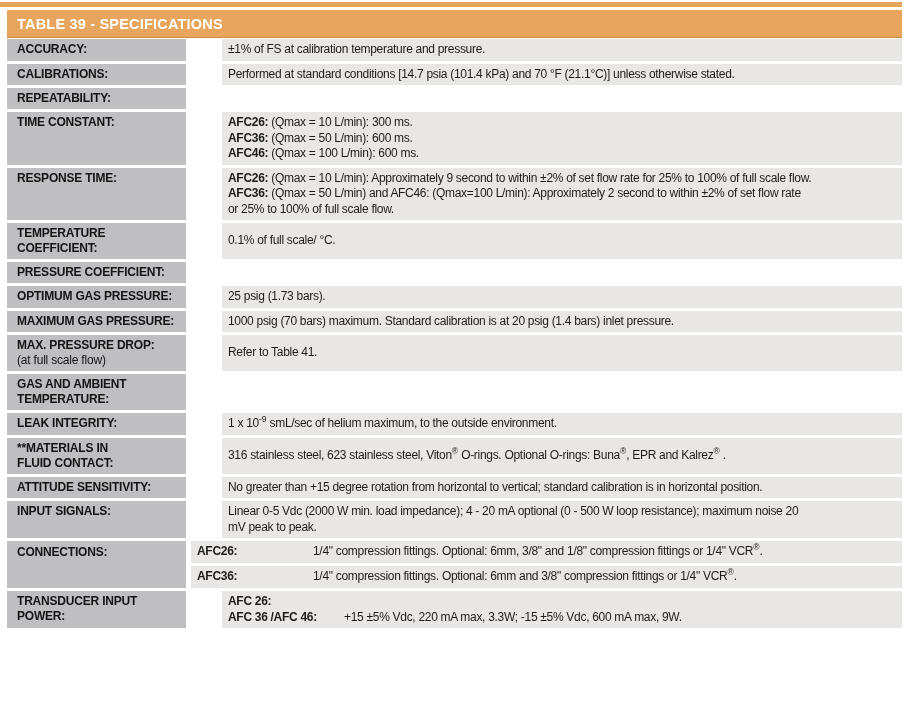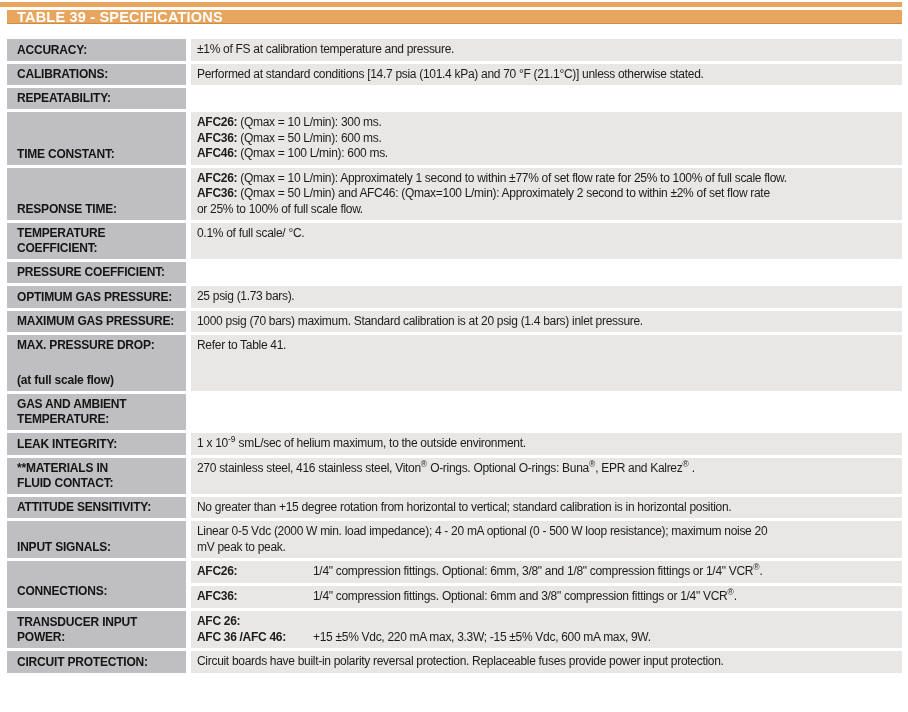--- a/index.html
+++ b/index.html
@@ -3,41 +3,41 @@
 <meta charset="utf-8">
 <style>
   * { margin:0; padding:0; box-sizing:border-box; }
   html,body { background:#ffffff; }
   .page {
     position:relative; width:908px; height:712px; background:#ffffff;
     font-family:"Liberation Sans", sans-serif; overflow:hidden;
   }
   .top-strip { position:absolute; left:0; top:2px; width:902px; height:5px; background:var(--orange); }
   .header-bar {
-    position:absolute; left:7px; top:10px; width:895px; height:14px;
+    position:absolute; left:7px; top:10px; width:895px; height:28px;
     background:var(--orange); display:flex; align-items:center; padding:0 10px;
     border-bottom:1px solid #d18a42;
   }
   .header-title { color:var(--title-text); font-weight:700; font-size:14.5px; letter-spacing:0.2px; }
   .spec-table {
     position:absolute; left:7px; top:39px; width:895px;
     display:flex; flex-direction:column; gap:3px;
   }
   .row { display:flex; gap:5px; }
   .lbl {
     flex:0 0 179px; background:var(--label-bg); color:#141414;
-    padding:3px 6px 3px 10px; display:flex; flex-direction:column; justify-content:flex-end;
+    padding:3px 6px 3px 10px; display:flex; flex-direction:column; justify-content:flex-start;
     font-size:12px; font-weight:700; line-height:15px; letter-spacing:-0.2px;
   }
-  .row.top-label .lbl { justify-content:center; padding-top:17px; }
-  .lbl .nb { font-weight:700;margin-top:20px; }
+  .row.top-label .lbl { justify-content:flex-start; padding-top:4px; }
+  .lbl .nb { font-weight:400; }
   .val {
     flex:1; background:var(--value-bg); color:#1c1c1c;
-    padding:3px 8px 3px 6px; display:flex; flex-direction:column; justify-content:flex-start;
-    font-size:12px; line-height:15.5px; letter-spacing:-0.3px;
+    padding:3px 8px 3px 6px; display:flex; flex-direction:column; justify-content:center;
+    font-size:12px; line-height:15.5px; letter-spacing:-0.3px;margin-left:31px;
   }
   .subwrap { flex:1; display:flex; flex-direction:column; gap:3px; }
   .subcell {
     flex:1; background:var(--value-bg); color:#1c1c1c;
     padding:0 8px 0 6px; display:flex; align-items:center;
     font-size:12px; line-height:15.5px; letter-spacing:-0.3px; min-height:22px;
   }
   .model { flex:0 0 116px; font-weight:700; }
   .pairline { display:flex; }
   .pairline .ptext { flex:1; }
@@ -82,21 +82,21 @@
           <div class="line"><span class="b">AFC26:</span><span> (Qmax = 10 L/min): 300 ms.</span></div>
           <div class="line"><span class="b">AFC36:</span><span> (Qmax = 50 L/min): 600 ms.</span></div>
           <div class="line"><span class="b">AFC46:</span><span> (Qmax = 100 L/min): 600 ms.</span></div>
         </div>
       </div>
       <div class="row">
         <div class="lbl">
           <div>RESPONSE TIME:</div>
         </div>
         <div class="val">
-          <div class="line"><span class="b">AFC26:</span><span> (Qmax = 10 L/min): Approximately 1 second to within ±77% of set flow rate for 25% to 100% of full scale flow.</span></div>
+          <div class="line"><span class="b">AFC26:</span><span> (Qmax = 10 L/min): Approximately 9 second to within ±2% of set flow rate for 25% to 100% of full scale flow.</span></div>
           <div class="line"><span class="b">AFC36:</span><span> (Qmax = 50 L/min) and AFC46: (Qmax=100 L/min): Approximately 2 second to within ±2% of set flow rate</span></div>
           <div class="line"><span>or 25% to 100% of full scale flow.</span></div>
         </div>
       </div>
       <div class="row">
         <div class="lbl">
           <div>TEMPERATURE</div>
           <div>COEFFICIENT:</div>
         </div>
         <div class="val">
@@ -146,21 +146,21 @@
         <div class="val">
           <div class="line"><span>1 x 10</span><sup>-9</sup><span> smL/sec of helium maximum, to the outside environment.</span></div>
         </div>
       </div>
       <div class="row">
         <div class="lbl">
           <div>**MATERIALS IN</div>
           <div>FLUID CONTACT:</div>
         </div>
         <div class="val">
-          <div class="line"><span>270 stainless steel, 416 stainless steel, Viton</span><sup>®</sup><span> O-rings. Optional O-rings: Buna</span><sup>®</sup><span>, EPR and Kalrez</span><sup>®</sup><span> .</span></div>
+          <div class="line"><span>316 stainless steel, 623 stainless steel, Viton</span><sup>®</sup><span> O-rings. Optional O-rings: Buna</span><sup>®</sup><span>, EPR and Kalrez</span><sup>®</sup><span> .</span></div>
         </div>
       </div>
       <div class="row">
         <div class="lbl">
           <div>ATTITUDE SENSITIVITY:</div>
         </div>
         <div class="val">
           <div class="line"><span>No greater than +15 degree rotation from horizontal to vertical; standard calibration is in horizontal position.</span></div>
         </div>
       </div>
@@ -196,22 +196,14 @@
         <div class="val">
           <div class="pairline">
             <div class="model">AFC 26:</div>
           </div>
           <div class="pairline">
             <div class="model">AFC 36 /AFC 46:</div>
             <div class="ptext"><span>+15 ±5% Vdc, 220 mA max, 3.3W; -15 ±5% Vdc, 600 mA max, 9W.</span></div>
           </div>
         </div>
       </div>
-      <div class="row">
-        <div class="lbl">
-          <div>CIRCUIT PROTECTION:</div>
-        </div>
-        <div class="val">
-          <div class="line"><span>Circuit boards have built-in polarity reversal protection. Replaceable fuses provide power input protection.</span></div>
-        </div>
-      </div>
     </div>
 </div>
 
 </body></html>

